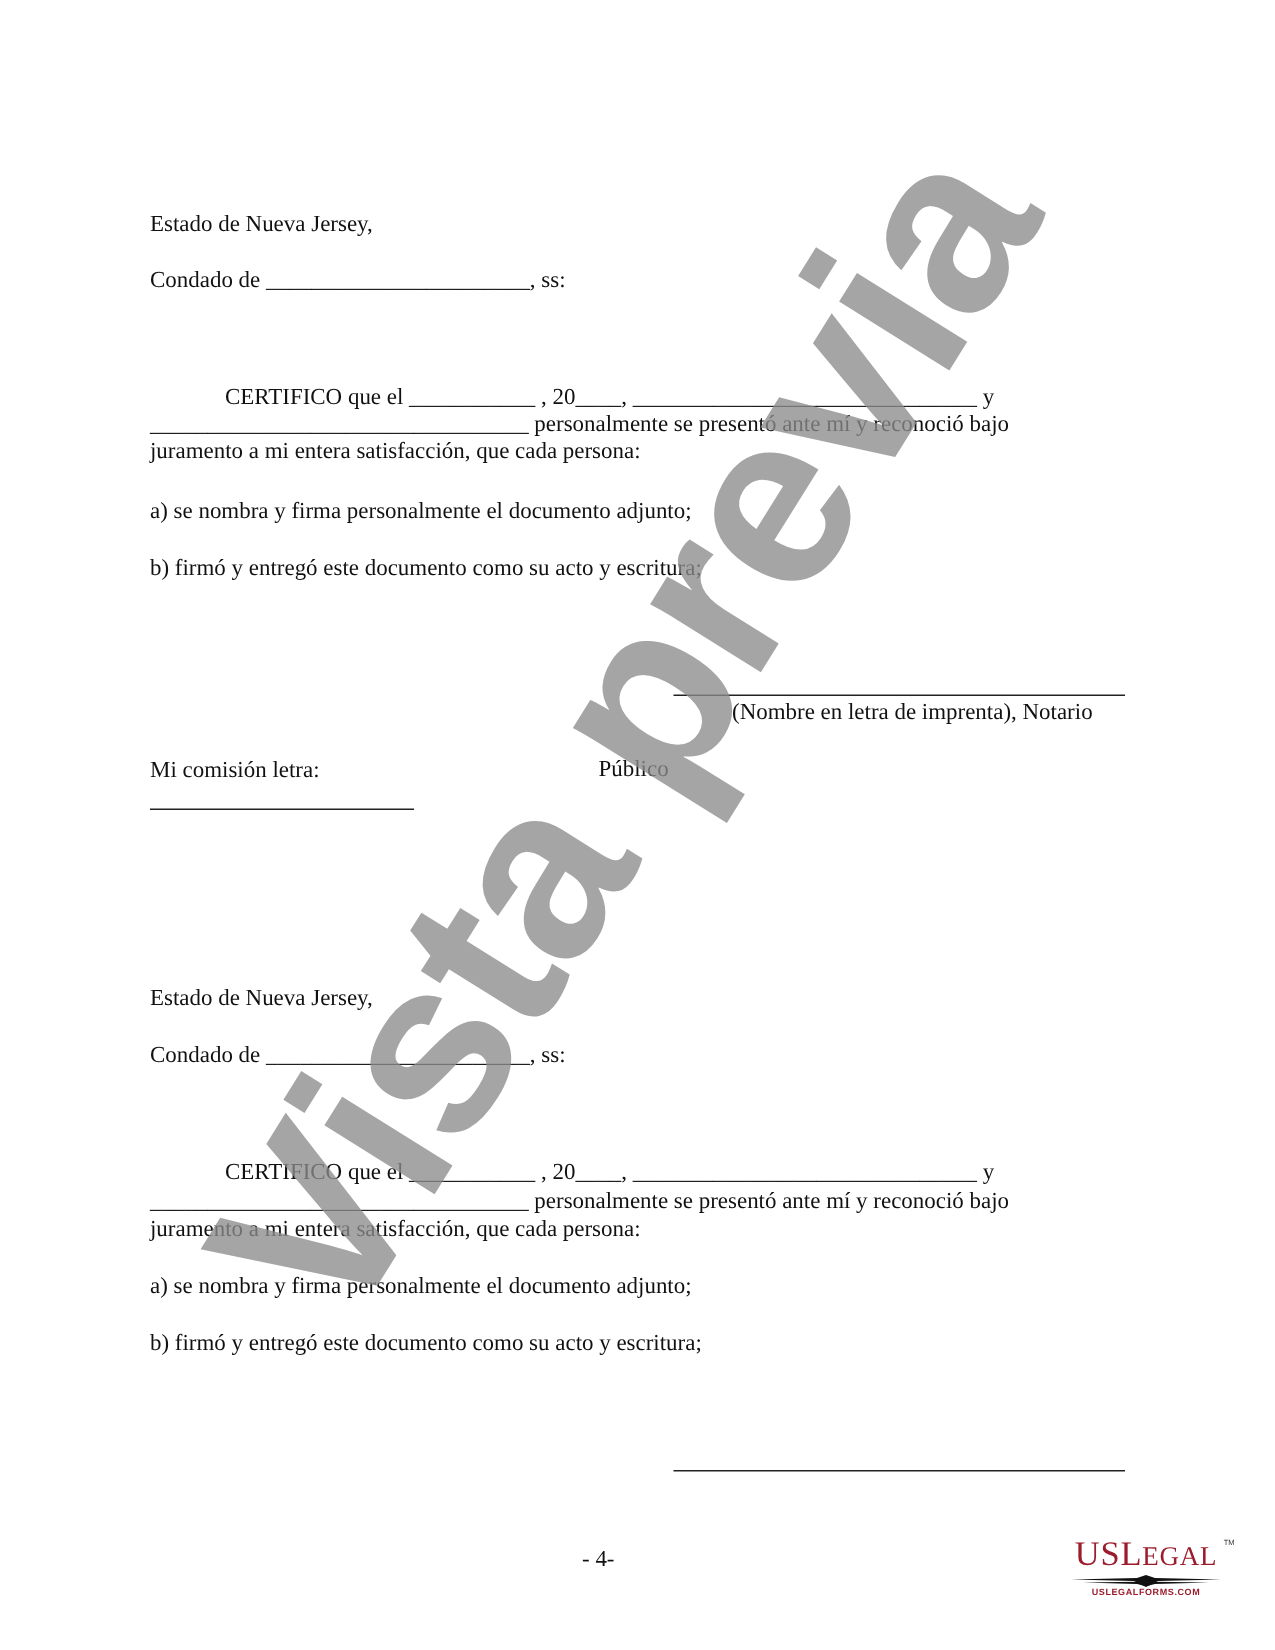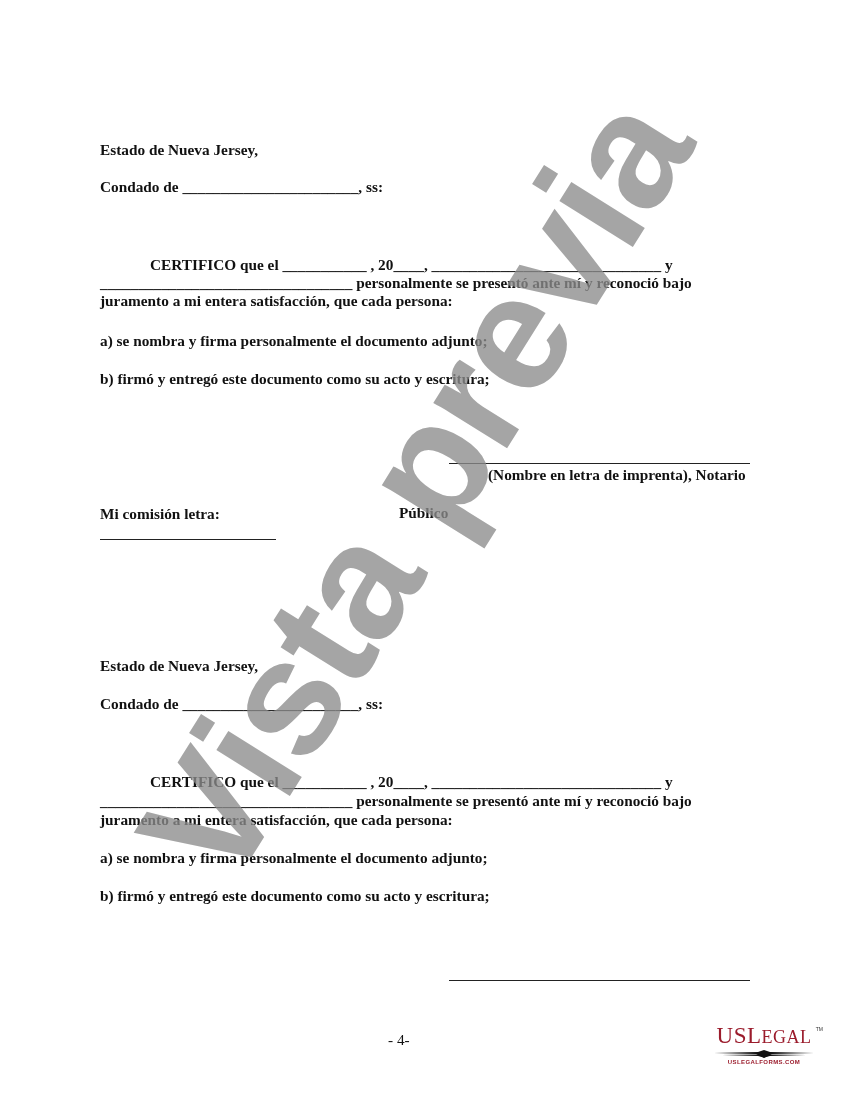--- a/index.html
+++ b/index.html
@@ -14,21 +14,20 @@
       overflow: hidden;
       font-family: "Liberation Serif", "DejaVu Serif", serif;
       font-size: 15.3px;
       color: #111111;
     }
     .line {
       position: absolute;
       left: 100px;
       white-space: pre;
       line-height: 18px;
-      font-weight: bold;
     }
     .indent { left: 150px; }
     .sig-line {
       position: absolute;
       left: 449px;
       width: 301px;
       border-bottom: 1px solid #222;
       height: 0;
     }
     .commission-line {

